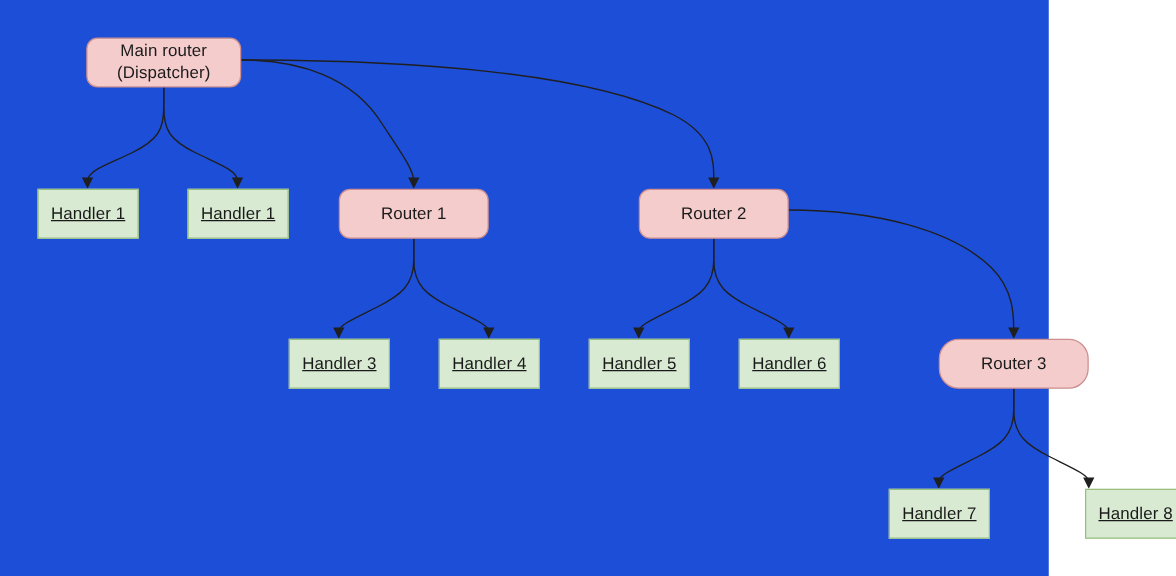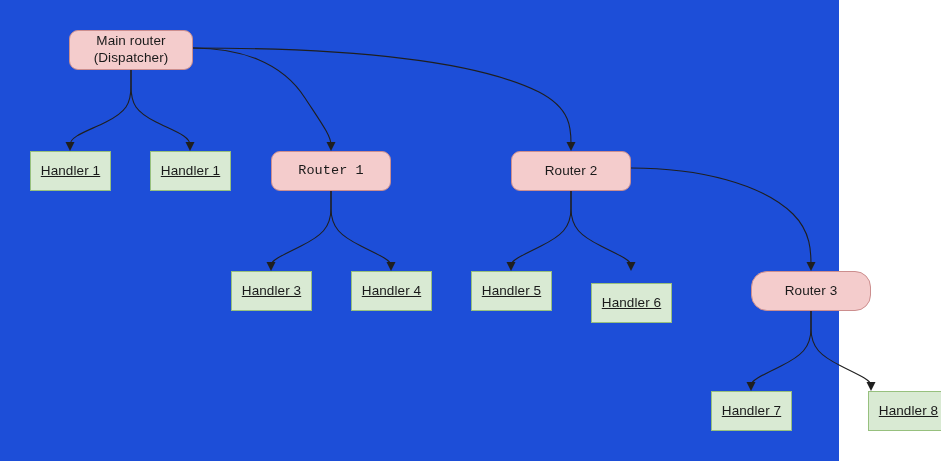--- a/index.html
+++ b/index.html
@@ -99,36 +99,36 @@
       <div class="node node-router" style="left: 69px; top: 30px; width: 124px; height: 40px;">
         <span class="node-label">Main router
 (Dispatcher)</span>
       </div>
       <div class="node node-handler" style="left: 30px; top: 151px; width: 81px; height: 40px;">
         <span class="node-label">Handler 1</span>
       </div>
       <div class="node node-handler" style="left: 150px; top: 151px; width: 81px; height: 40px;">
         <span class="node-label">Handler 1</span>
       </div>
-      <div class="node node-router" style="left: 271px; top: 151px; width: 120px; height: 40px; font-family: Liberation Mono, monospace;">
+      <div class="node node-router" style="left: 271px; top: 151px; width: 120px; height: 40px;">
         <span class="node-label">Router 1</span>
       </div>
       <div class="node node-router" style="left: 511px; top: 151px; width: 120px; height: 40px;">
         <span class="node-label">Router 2</span>
       </div>
       <div class="node node-handler" style="left: 231px; top: 271px; width: 81px; height: 40px;">
         <span class="node-label">Handler 3</span>
       </div>
       <div class="node node-handler" style="left: 351px; top: 271px; width: 81px; height: 40px; align-items: center;">
         <span class="node-label">Handler 4</span>
       </div>
       <div class="node node-handler" style="left: 471px; top: 271px; width: 81px; height: 40px;">
         <span class="node-label">Handler 5</span>
       </div>
-      <div class="node node-handler" style="left: 591px; top: 283px; width: 81px; height: 40px;">
+      <div class="node node-handler" style="left: 591px; top: 271px; width: 81px; height: 40px;">
         <span class="node-label">Handler 6</span>
       </div>
       <div class="node node-router" style="left: 751px; top: 271px; width: 120px; height: 40px; border-radius: 16px;">
         <span class="node-label">Router 3</span>
       </div>
       <div class="node node-handler" style="left: 711px; top: 391px; width: 81px; height: 40px;">
         <span class="node-label">Handler 7</span>
       </div>
       <div class="node node-handler" style="left: 868px; top: 391px; width: 81px; height: 40px;">
         <span class="node-label">Handler 8</span>

